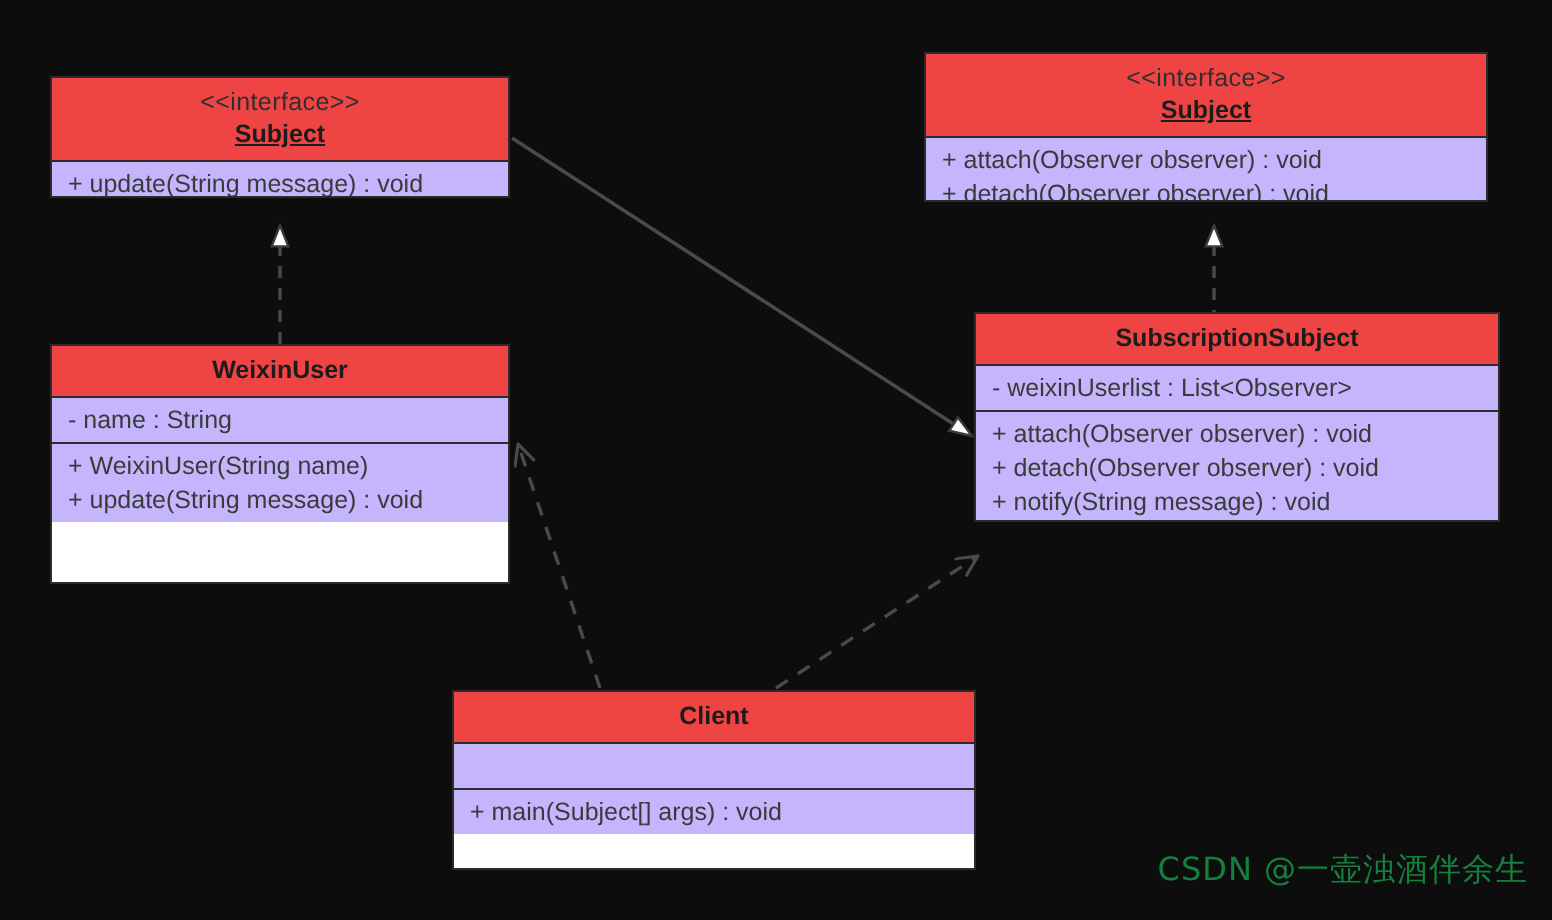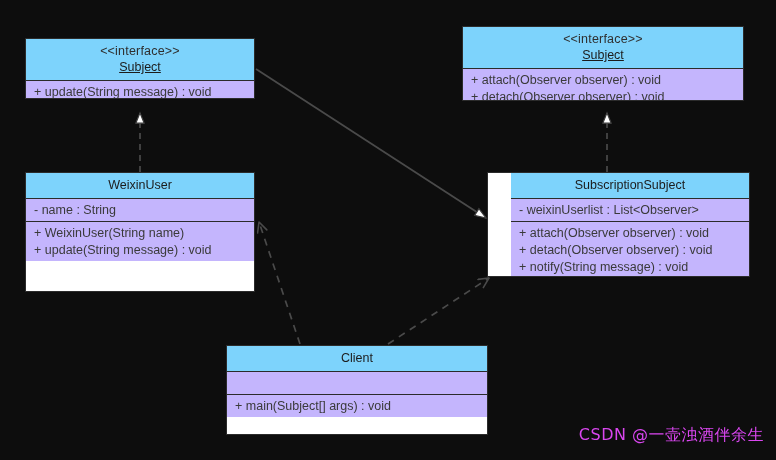--- a/index.html
+++ b/index.html
@@ -23,33 +23,33 @@
     border: 1.5px solid #2b2b2b;
     box-sizing: border-box;
     overflow: hidden;
     z-index: 5;
   }
   .uml-header {
     box-sizing: border-box;
     padding: 4px 6px 5px 6px;
     text-align: center;
     border-bottom: 1.5px solid #2b2b2b;
-    background: #7dd3fc;
+    background: #ef4444;
   }
   .stereotype {
     display: block;
     font-size: 12.5px;
     color: #2f2f2f;
     line-height: 16px;
     letter-spacing: 0.2px;
   }
   .cls-name {
     display: block;
     font-size: 12.5px;
-    font-weight: normal;
+    font-weight: bold;
     color: #1c1c1c;
     line-height: 16px;
   }
   .cls-name.underlined {
     text-decoration: underline;
     text-underline-offset: 1px;
   }
   .uml-compartment {
     box-sizing: border-box;
     padding: 3px 8px 2px 8px;
@@ -78,21 +78,21 @@
     z-index: 2;
     pointer-events: none;
   }
 
   
   #watermark {
     position: absolute;
     right: 12px;
     bottom: 14px;
     font-size: 16px;
-    color: #d946ef;
+    color: #15803d;
     letter-spacing: 0.5px;
     font-family: "DejaVu Sans", "Liberation Sans", sans-serif;
     z-index: 8;
     white-space: nowrap;
   }
 </style>
 </head>
 <body>
 
 <div id="canvas">
@@ -154,21 +154,21 @@
     </div>
     <div class="uml-compartment">
       <div class="member">- name : String</div>
     </div>
     <div class="uml-compartment">
       <div class="member">+ WeixinUser(String name)</div>
       <div class="member">+ update(String message) : void</div>
     </div>
   </div>
 
-  <div class="uml-box" style="left:487px; top:172px; width:263px; height:105px;padding-left:23px;">
+  <div class="uml-box" style="left:487px; top:156px; width:263px; height:105px;">
     <div class="uml-header">
       <span class="cls-name">SubscriptionSubject</span>
     </div>
     <div class="uml-compartment">
       <div class="member">- weixinUserlist : List&lt;Observer&gt;</div>
     </div>
     <div class="uml-compartment">
       <div class="member">+ attach(Observer observer) : void</div>
       <div class="member">+ detach(Observer observer) : void</div>
       <div class="member">+ notify(String message) : void</div>

